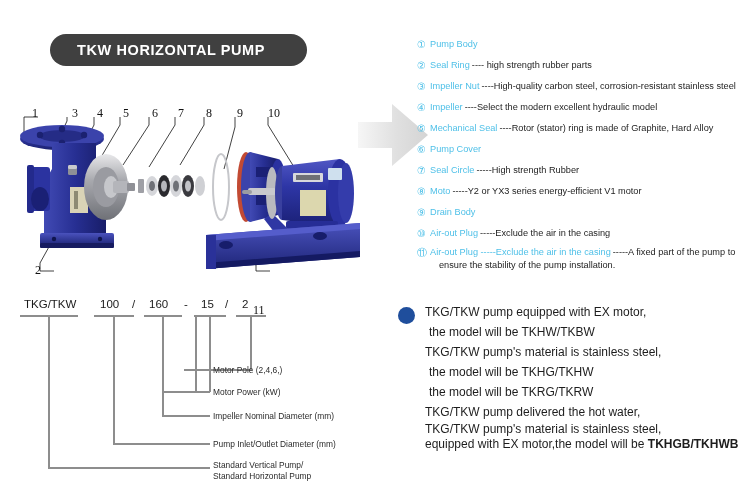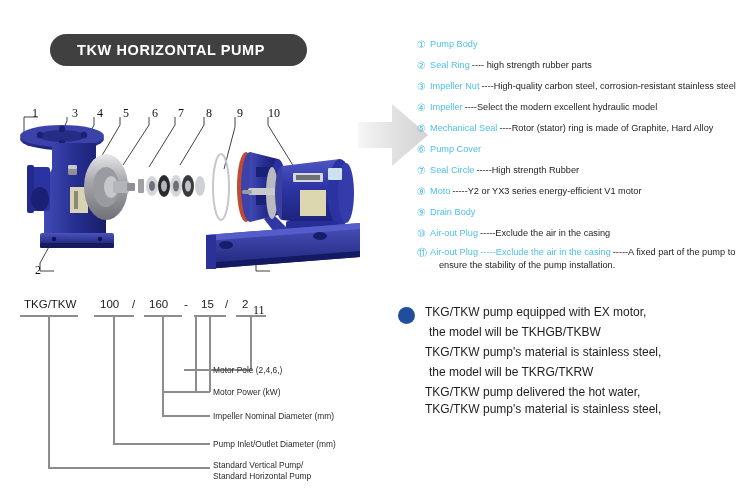--- a/index.html
+++ b/index.html
@@ -351,20 +351,24 @@
       <text class="mc-label" x="199" y="123">Impeller Nominal Diameter (mm)</text>
       <text class="mc-label" x="199" y="151">Pump Inlet/Outlet Diameter (mm)</text>
       <text class="mc-label" x="199" y="172">Standard Vertical Pump/</text>
       <text class="mc-label" x="199" y="183">Standard  Horizontal Pump</text>
     </svg>
   </div>
 
   <div class="notes">
     <div class="bullet"></div>
     <div class="note-line">TKG/TKW pump equipped with EX motor,</div>
-    <div class="note-line indent">the model will be TKHGB/TKBW</div>
+    <div class="note-line indent">the model will be TKHW/TKBW</div>
     <div class="note-line">TKG/TKW pump's material is stainless steel,</div>
+    <div class="note-line indent">the model will be TKHG/TKHW</div>
     <div class="note-line indent">the model will be TKRG/TKRW</div>
     <div class="note-line">TKG/TKW pump delivered the hot water,</div>
     <div class="note-line tight">TKG/TKW pump's material is stainless steel,</div>
+    <div class="note-line tight">
+      <span>equipped with EX motor,the model will be </span><span class="note-strong">TKHGB/TKHWB</span>
+    </div>
   </div>
 
 </div>
 
 </body></html>

